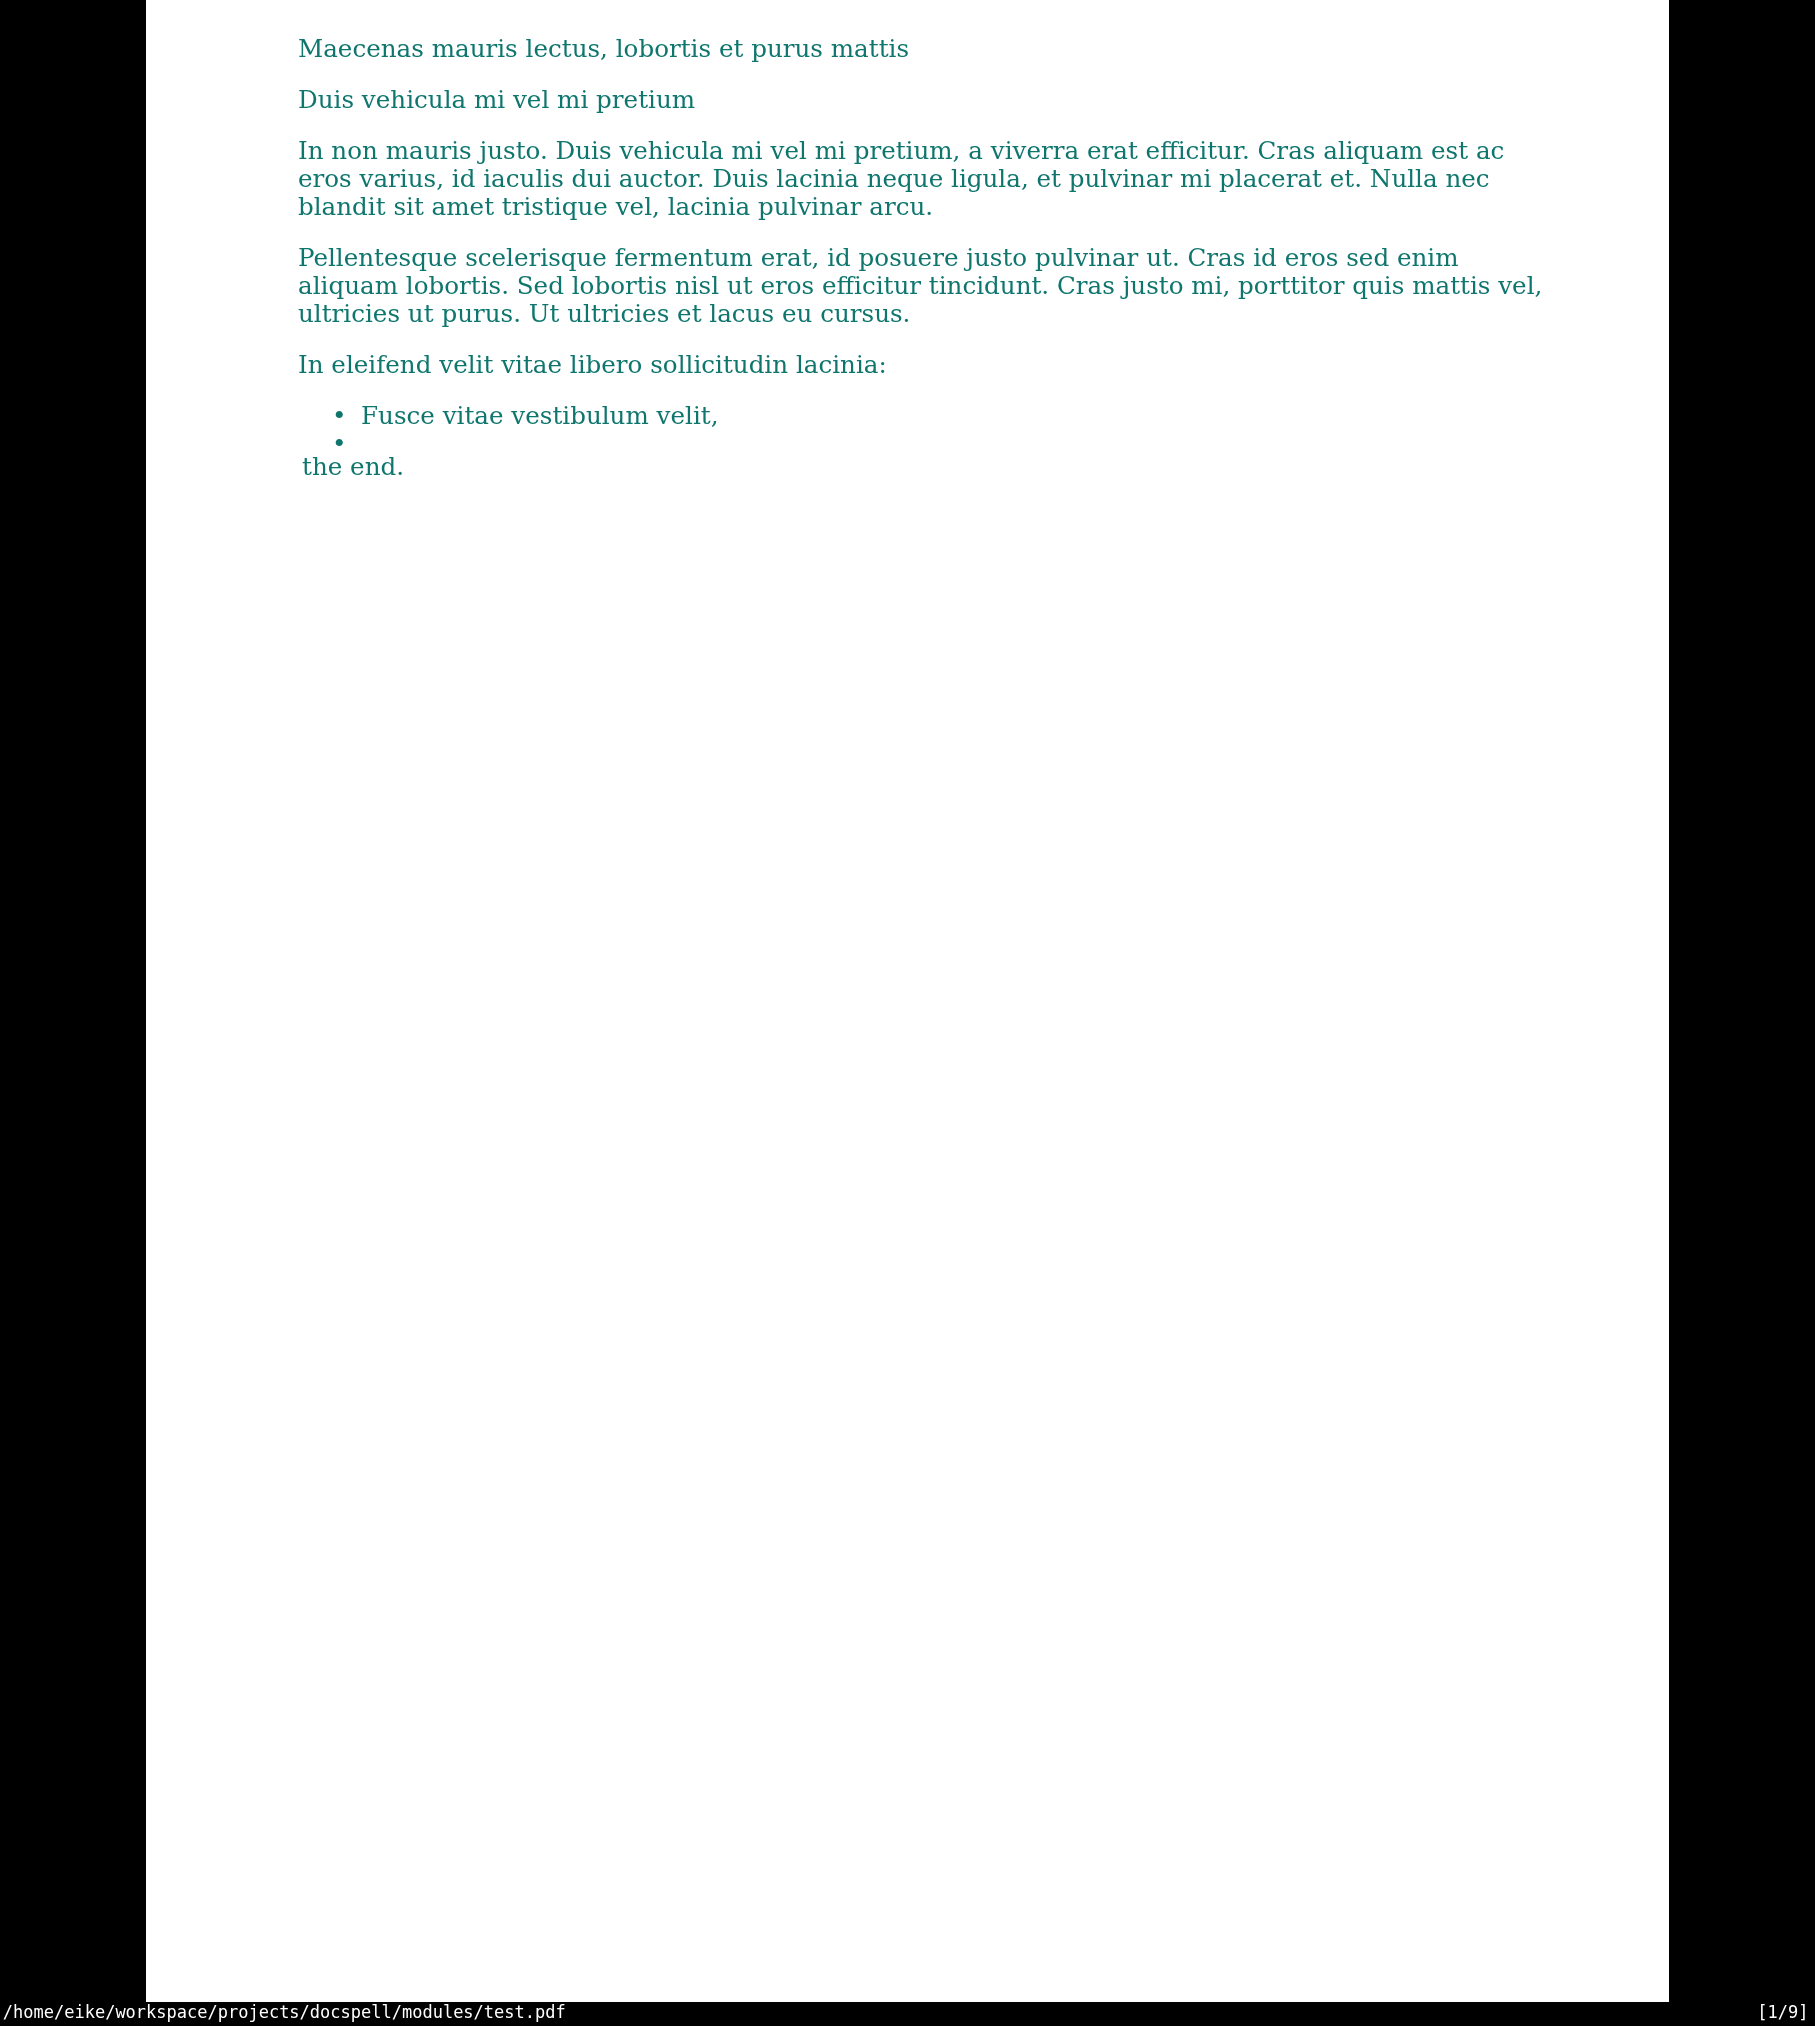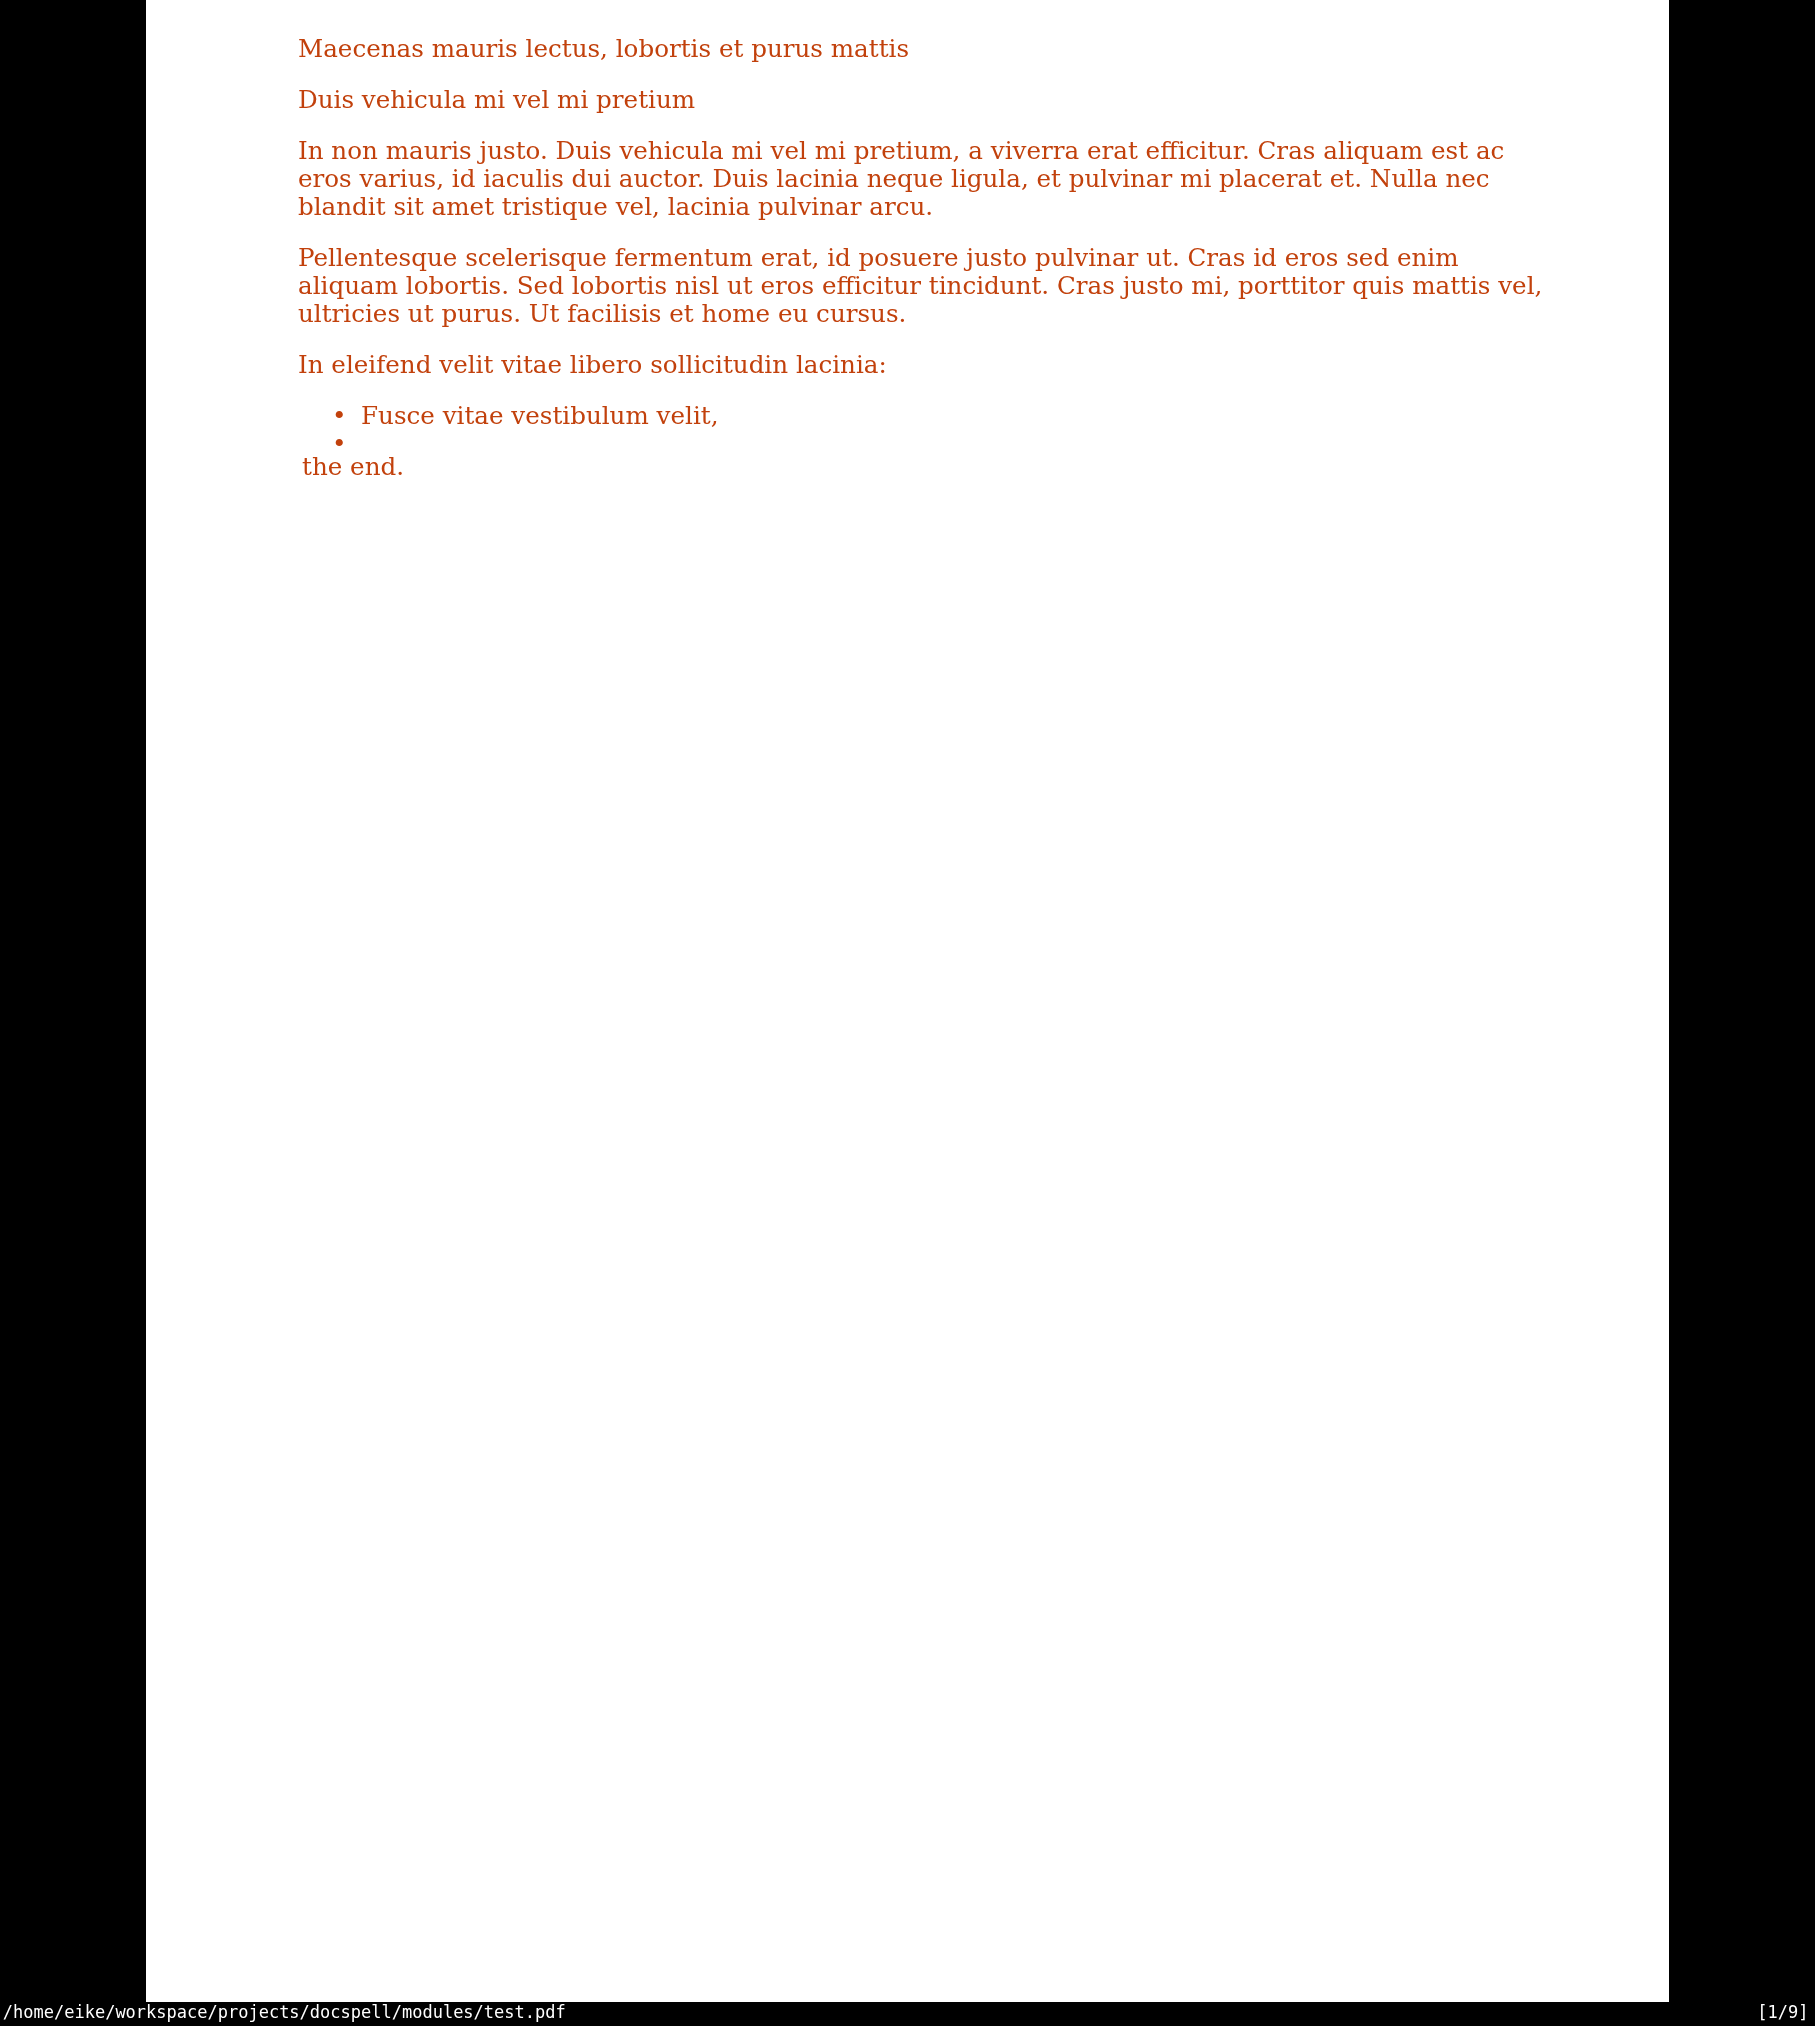--- a/index.html
+++ b/index.html
@@ -19,21 +19,21 @@
     left: 146px;
     top: 0;
     width: 1523px;
     height: 2002px;
     background: #ffffff;
     overflow: hidden;
   }
   .doc-content {
     box-sizing: border-box;
     padding: 35px 152px 0 152px;
-    color: #c2410c;
+    color: #0f766e;
     font-size: 24.6px;
     line-height: 28px;
   }
   .paragraph {
     margin: 0 0 23px 0;
   }
   .text-line {
     white-space: nowrap;
   }
   ul.bullet-list {
@@ -90,21 +90,21 @@
           <div class="text-line">Duis vehicula mi vel mi pretium</div>
         </div>
         <div class="paragraph">
           <div class="text-line">In non mauris justo. Duis vehicula mi vel mi pretium, a viverra erat efficitur. Cras aliquam est ac</div>
           <div class="text-line">eros varius, id iaculis dui auctor. Duis lacinia neque ligula, et pulvinar mi placerat et. Nulla nec</div>
           <div class="text-line">blandit sit amet tristique vel, lacinia pulvinar arcu.</div>
         </div>
         <div class="paragraph">
           <div class="text-line">Pellentesque scelerisque fermentum erat, id posuere justo pulvinar ut. Cras id eros sed enim</div>
           <div class="text-line">aliquam lobortis. Sed lobortis nisl ut eros efficitur tincidunt. Cras justo mi, porttitor quis mattis vel,</div>
-          <div class="text-line">ultricies ut purus. Ut facilisis et home eu cursus.</div>
+          <div class="text-line">ultricies ut purus. Ut ultricies et lacus eu cursus.</div>
         </div>
         <div class="paragraph">
           <div class="text-line">In eleifend velit vitae libero sollicitudin lacinia:</div>
         </div>
       </div>
     <ul class="bullet-list" id="bullet-list">
         <li><span class="bullet-icon">•</span><span>Fusce vitae vestibulum velit,</span></li>
         <li><span class="bullet-icon">•</span></li>
       </ul>
     <p class="closing-paragraph">the end.</p>

